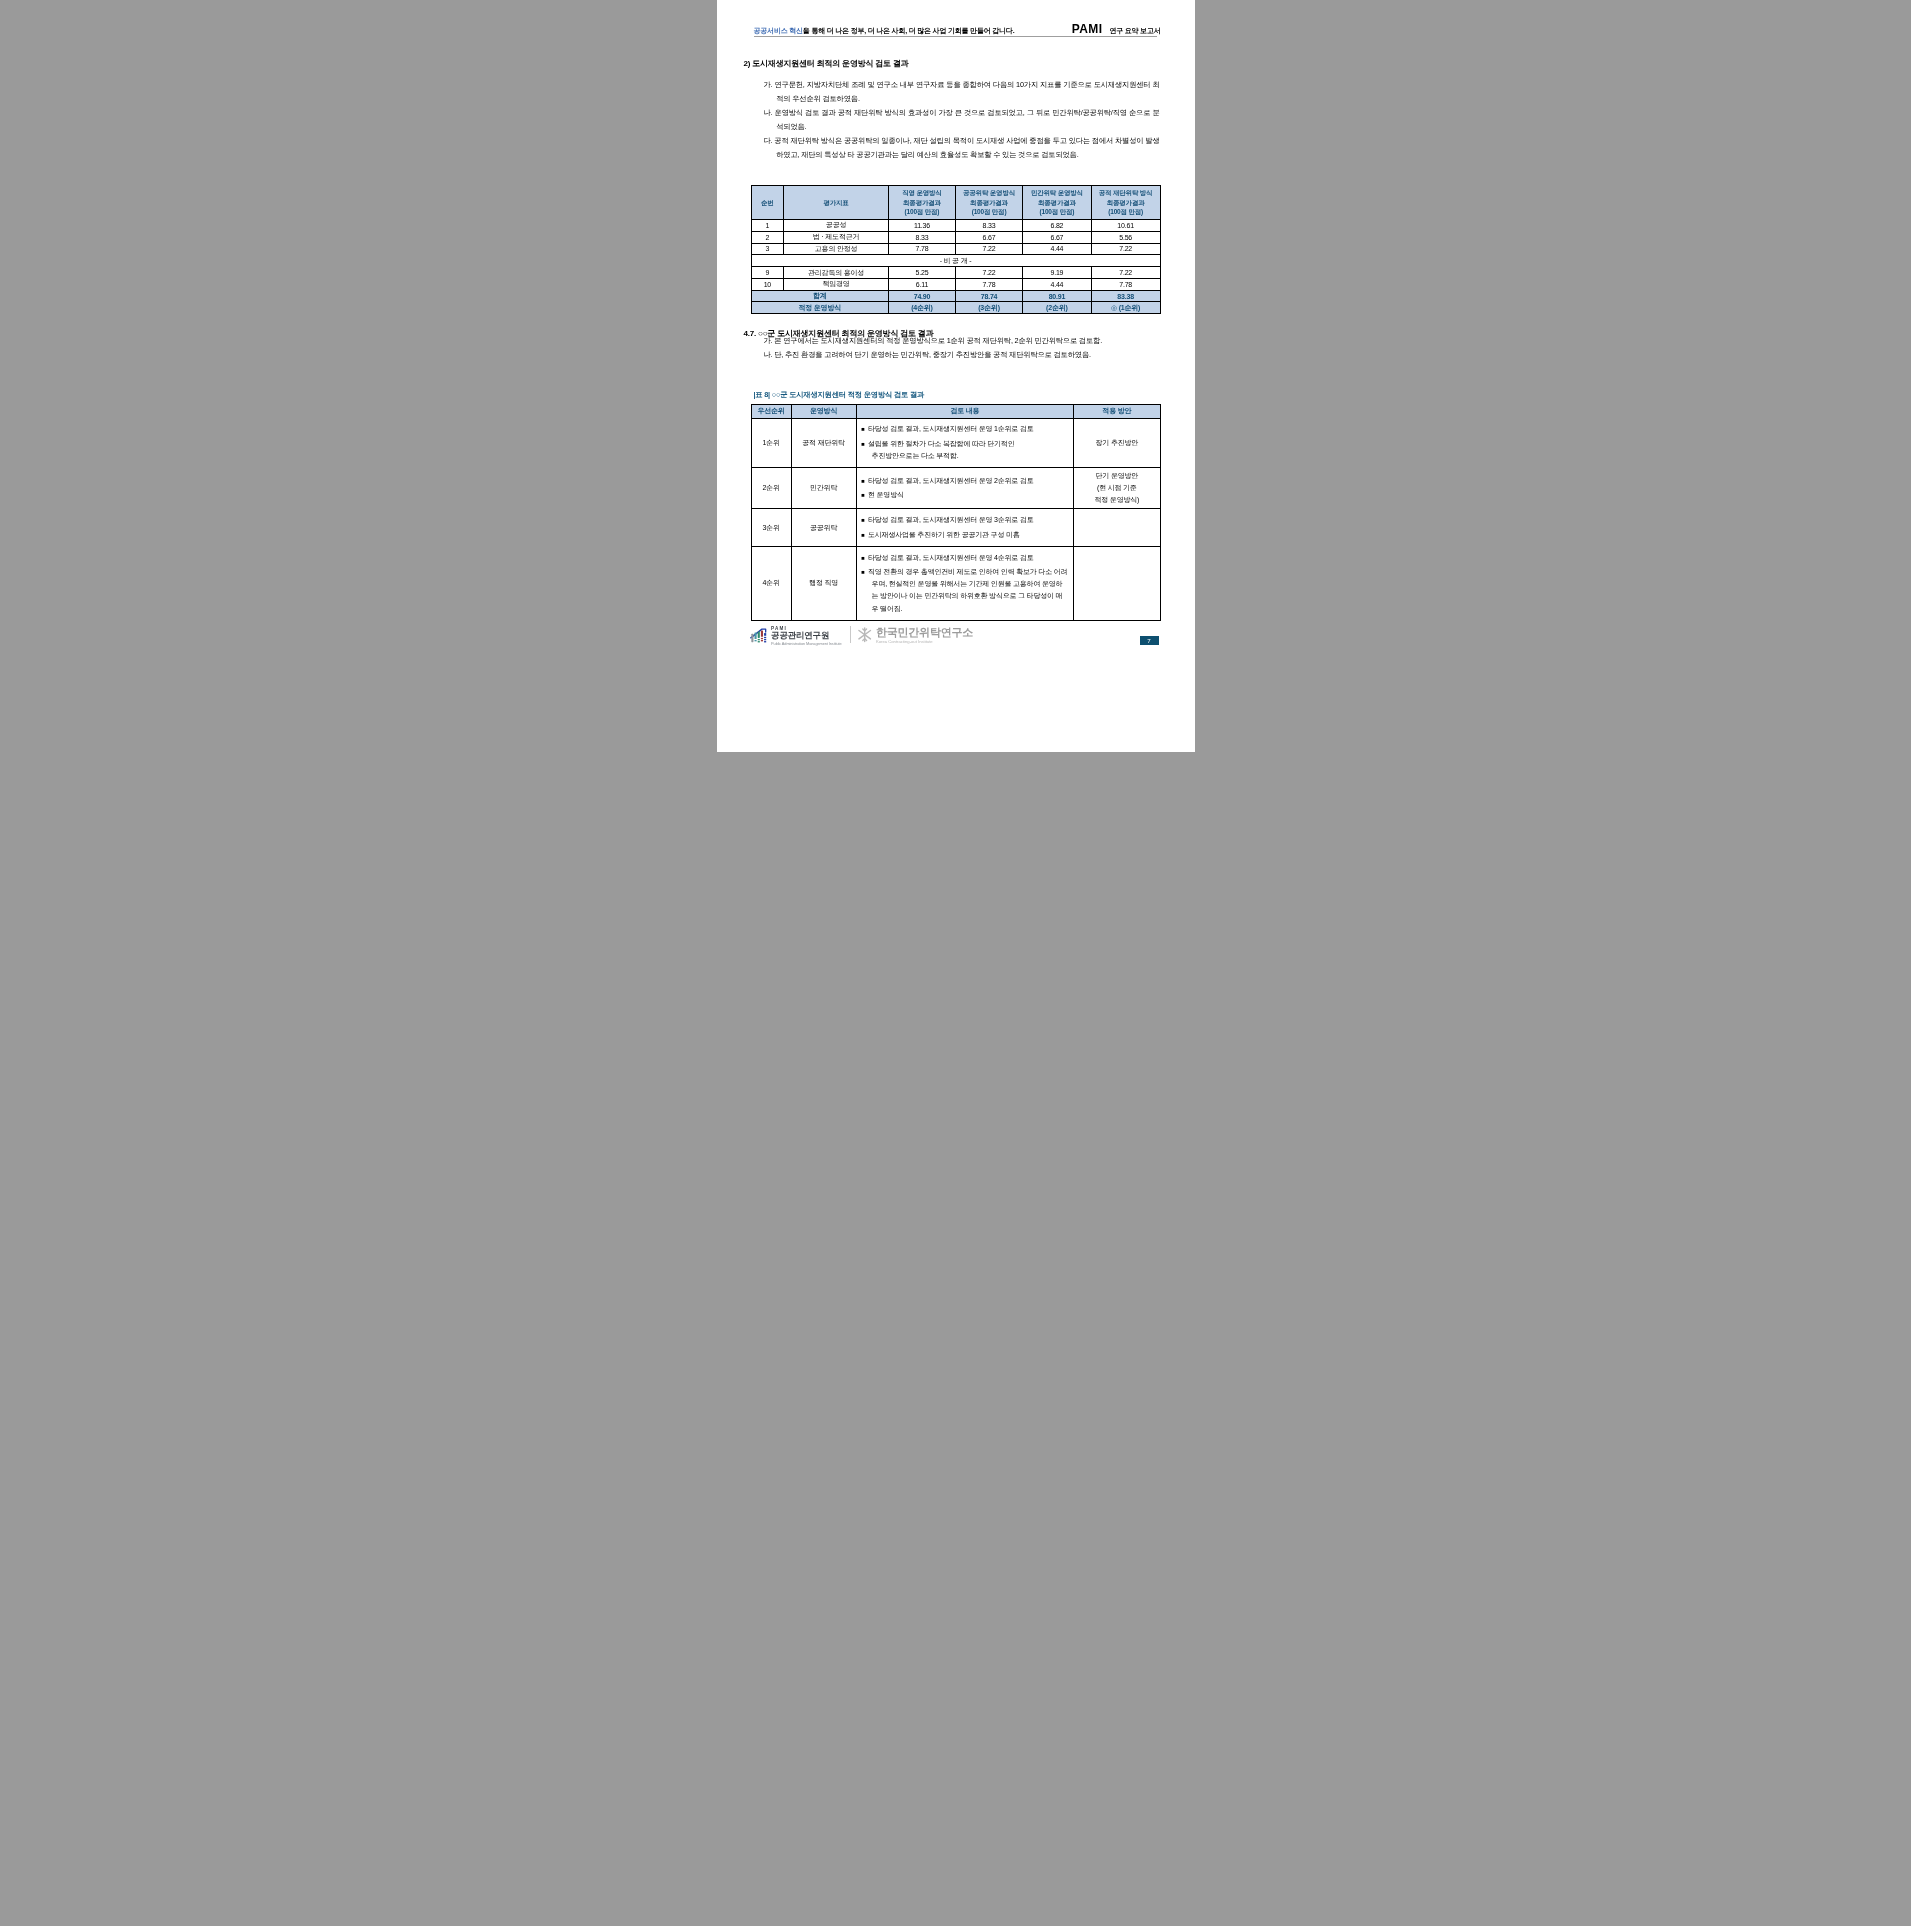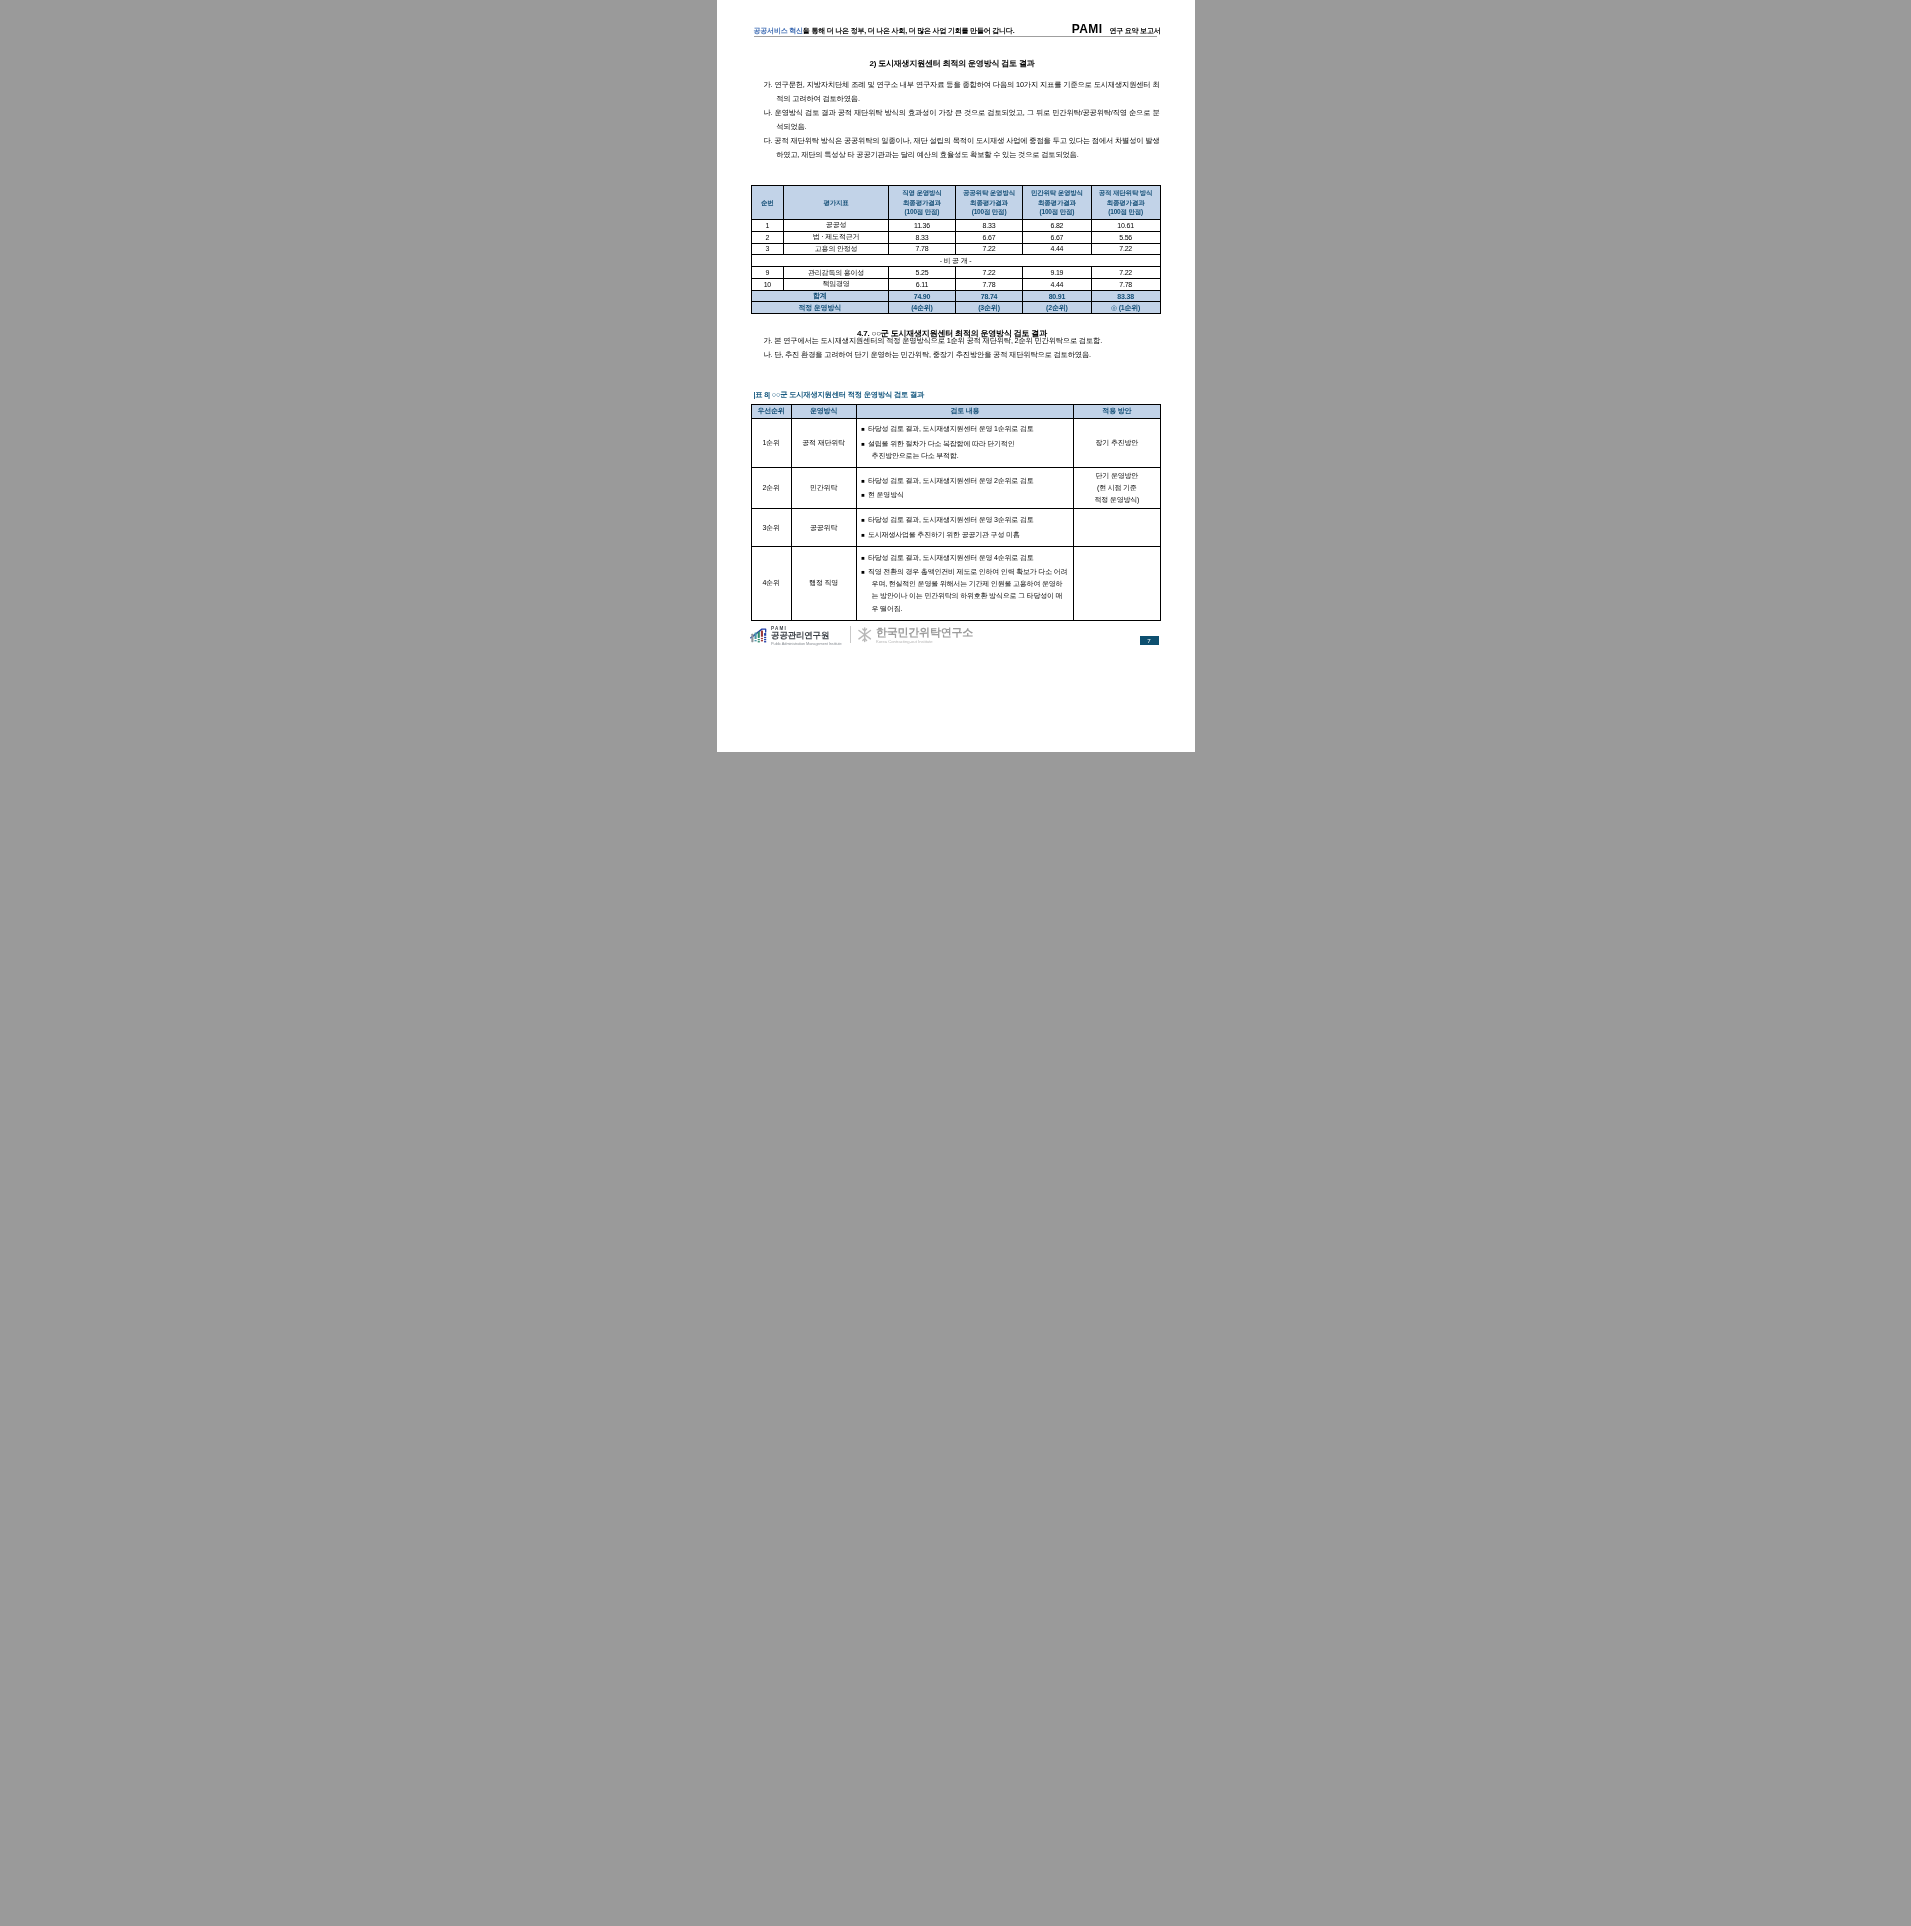--- a/index.html
+++ b/index.html
@@ -13,21 +13,21 @@
   
   .hdr { position:absolute; left:37px; right:34px; top:21.6px; display:flex; justify-content:space-between; align-items:flex-end; }
   .hdr-left { font-size:7px; font-weight:bold; letter-spacing:-0.2px; }
   .hdr-left .hl { color:#3d6bb3; }
   .hdr-right { display:flex; align-items:baseline; gap:7px; white-space:nowrap; }
   .hdr-brand { font-size:12px; font-weight:bold; letter-spacing:0.4px; transform:scaleY(1.12); transform-origin:bottom; }
   .hdr-doc { font-size:7px; font-weight:bold; letter-spacing:-0.2px; }
   .hdr-rule { position:absolute; left:37px; right:38px; top:36px; height:1.2px; background:#9f9f9f; }
 
   
-  .sec-title { position:absolute; left:27px; right:34px; font-size:8px; font-weight:bold; letter-spacing:-0.2px;text-align:center; }
+  .sec-title { position:absolute; left:27px; right:34px; font-size:8px; font-weight:bold; letter-spacing:-0.2px; }
   .plist { position:absolute; left:47px; right:35px; font-size:7.3px; line-height:14px; text-align:justify; letter-spacing:-0.2px; }
   .pitem { padding-left:12.7px; text-indent:-12.7px; }
   .pitem .pm { display:inline; }
 
   .tbl-caption { position:absolute; left:37px; right:34px; font-size:7.3px; font-weight:bold; color:#14577e; letter-spacing:-0.2px; }
 
   
   .t7 { position:absolute; left:34px; top:185px; width:410px; border-collapse:collapse; table-layout:fixed;
         text-align:center; font-size:7px; border-top:1.5px solid #000; border-bottom:1.5px solid #000; }
   .t7 th, .t7 td { border:0.4px solid #000; letter-spacing:-0.2px; }
@@ -73,21 +73,21 @@
     </div>
     <div class="hdr-right">
       <span class="hdr-brand">PAMI</span>
       <span class="hdr-doc">연구 요약 보고서</span>
     </div>
   </div>
   <div class="hdr-rule"></div>
 
   <div class="sec-title" style="top:58px;">2) 도시재생지원센터 최적의 운영방식 검토 결과</div>
   <div class="plist" style="top:78px;">
-    <div class="pitem"><span class="pm">가.</span> <span>연구문헌, 지방자치단체 조례 및 연구소 내부 연구자료 등을 종합하여 다음의 10가지 지표를 기준으로 도시재생지원센터 최적의 고려하여 검토하였음.</span></div>
+    <div class="pitem"><span class="pm">가.</span> <span>연구문헌, 지방자치단체 조례 및 연구소 내부 연구자료 등을 종합하여 다음의 10가지 지표를 기준으로 도시재생지원센터 최적의 우선순위 검토하였음.</span></div>
     <div class="pitem"><span class="pm">나.</span> <span>운영방식 검토 결과 공적 재단위탁 방식의 효과성이 가장 큰 것으로 검토되었고, 그 뒤로 민간위탁/공공위탁/직영 순으로 분석되었음.</span></div>
     <div class="pitem"><span class="pm">다.</span> <span>공적 재단위탁 방식은 공공위탁의 일종이나, 재단 설립의 목적이 도시재생 사업에 중점을 두고 있다는 점에서 차별성이 발생하였고, 재단의 특성상 타 공공기관과는 달리 예산의 효율성도 확보할 수 있는 것으로 검토되었음.</span></div>
   </div>
 
   <div class="tbl-caption" style="top:185px;">|표 7| 적정 운영방식 최종 평가 결과</div>
   <table class="t7">
     <colgroup>
       <col style="width:8%">
         <col style="width:25.6%">
         <col style="width:16.4%">

